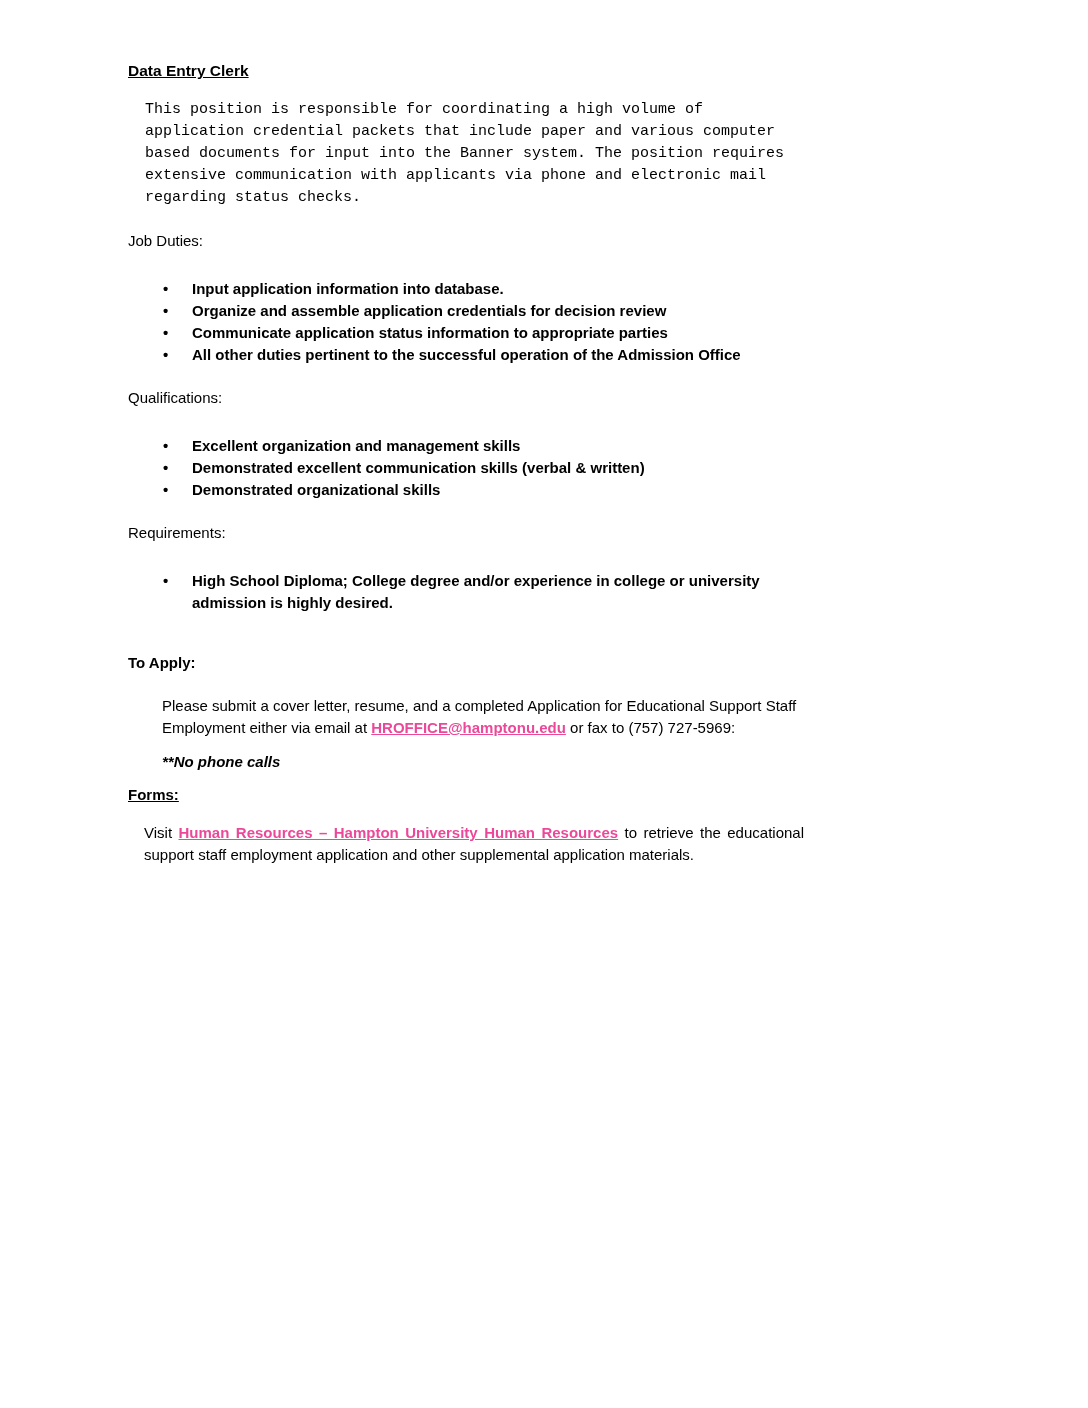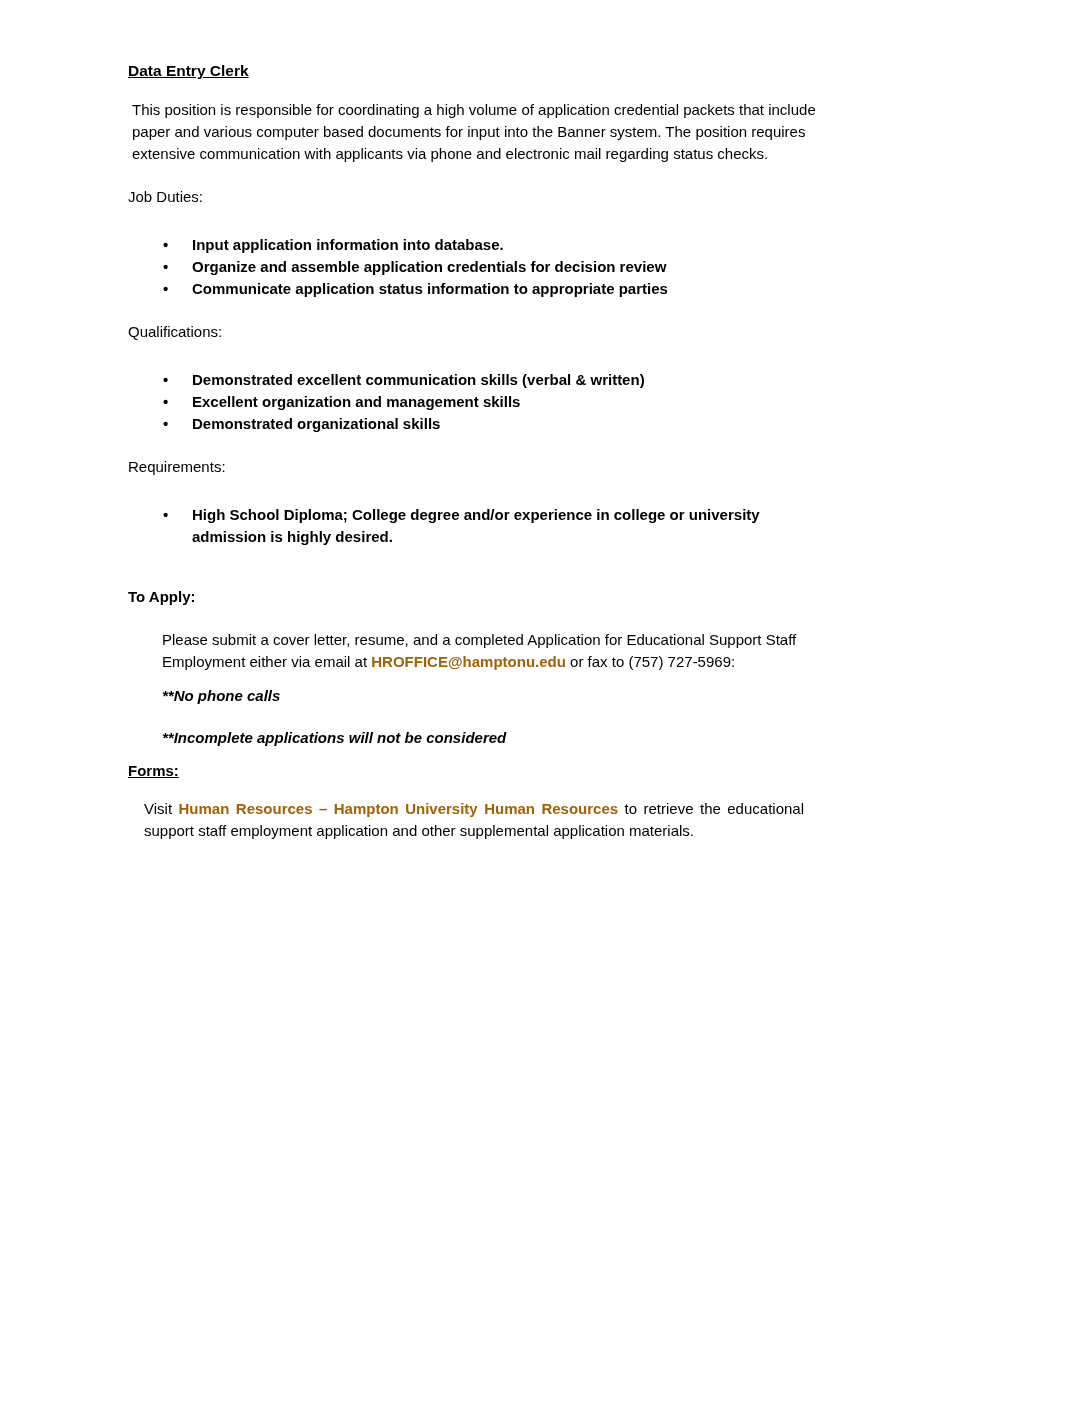--- a/index.html
+++ b/index.html
@@ -15,21 +15,21 @@
     line-height: 22px;
     color: #000000;
     overflow: hidden;
   }
   .title {
     font-size: 15.5px;
     font-weight: bold;
     text-decoration: underline;
     margin: 0 0 17px 0;
   }
-  .intro { margin: 4px; }
+  .intro { margin: 17px; font-family: Liberation Mono, monospace; }
   .section-heading { margin: 21px 0 0 0; font-weight: normal; }
   ul.bullets {
     margin: 26px 0 0 0;
     padding: 0 0 0 35px;
     list-style: none;
   }
   ul.bullets li {
     position: relative;
     padding-left: 29px;
     margin: 0;
@@ -52,58 +52,59 @@
   }
   .note-first { margin-top: 12px; }
   .note-second { margin-top: 20px; }
   .forms-heading {
     font-weight: bold;
     text-decoration: underline;
     margin: 11px 0 0 0;
   }
   .forms-para { margin: 16px; text-align: justify; }
   a.link {
-    color: #a16207;
+    color: #ec4899;
     font-weight: bold;
+    text-decoration: underline;
     cursor: pointer;
   }
 </style>
 </head>
 <body>
 
 <div class="page">
 
   <h1 class="title">Data Entry Clerk</h1>
 
   <p class="intro">This position is responsible for coordinating a high volume of application credential packets that include paper and various computer based documents for input into the Banner system.  The position requires extensive communication with applicants via phone and electronic mail regarding status checks.</p>
 
   <p class="section-heading">Job Duties:</p>
   <ul class="bullets">
     <li>Input application information into database.</li>
     <li>Organize and assemble application credentials for decision review</li>
     <li>Communicate application status information to appropriate parties</li>
+    <li>All other duties pertinent to the successful operation of the Admission Office</li>
   </ul>
 
   <p class="section-heading">Qualifications:</p>
   <ul class="bullets">
+    <li>Excellent organization and management skills</li>
     <li>Demonstrated excellent communication skills (verbal &amp; written)</li>
-    <li>Excellent organization and management skills</li>
     <li>Demonstrated organizational skills</li>
   </ul>
 
   <p class="section-heading">Requirements:</p>
   <ul class="bullets">
     <li>High School Diploma; College degree and/or experience in college or university admission is highly desired.</li>
   </ul>
 
   <p class="bold-heading">To Apply:</p>
 
   <p class="apply-para indent"><span>Please submit a cover letter, resume, and a completed Application for Educational Support Staff Employment either via email at </span><a class="link">HROFFICE@hamptonu.edu</a><span> or fax to (757) 727-5969:</span></p>
 
 
   <p class="note note-first indent">**No phone calls</p>
 
-  <p class="note note-second indent">**Incomplete applications will not be considered</p>
 
   <p class="forms-heading">Forms: </p>
   <p class="forms-para"><span>Visit </span><a class="link">Human Resources – Hampton University Human Resources</a><span> to retrieve the educational support staff employment application and other supplemental application materials.</span></p>
 
 </div>
 
 </body></html>

